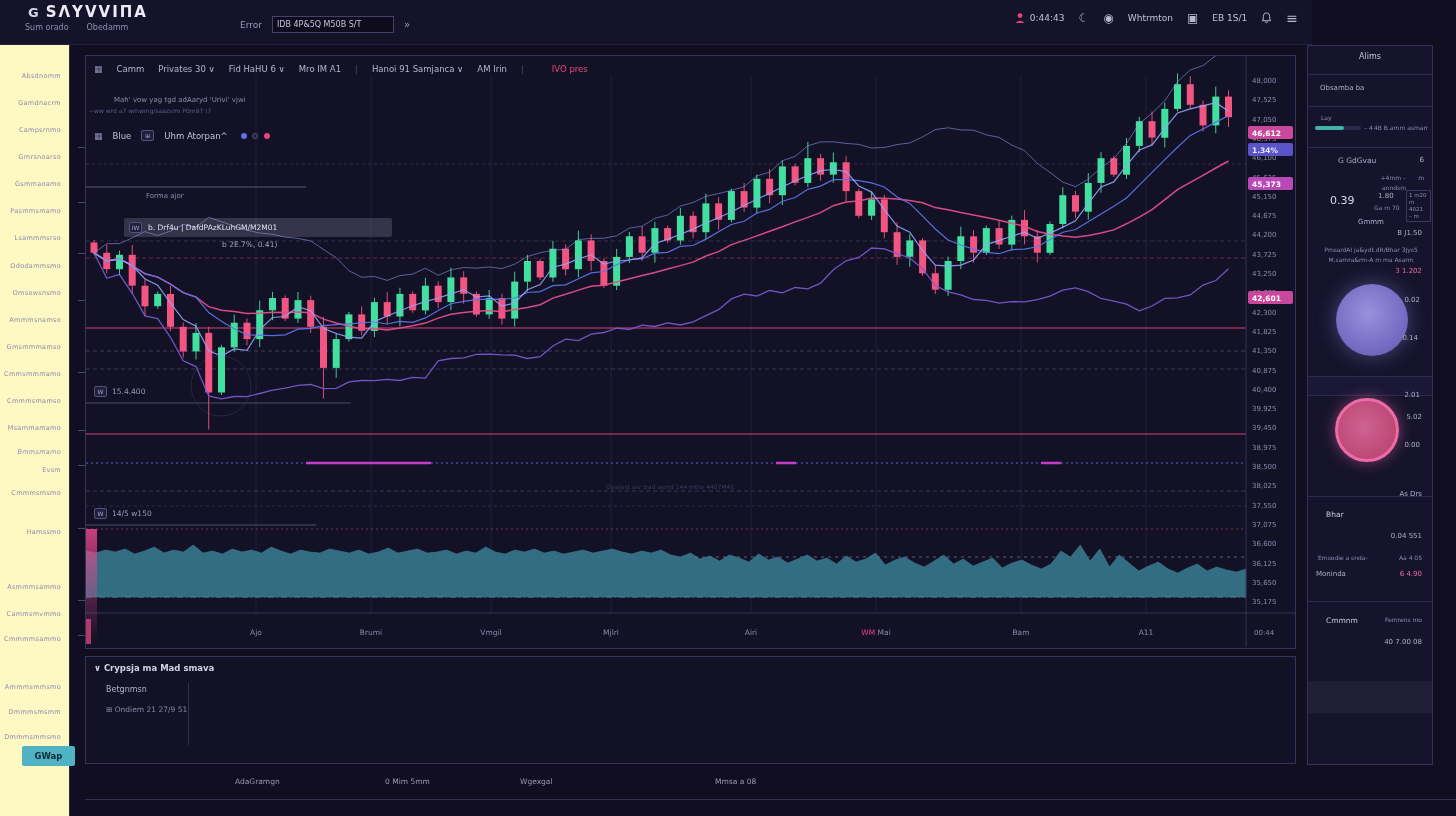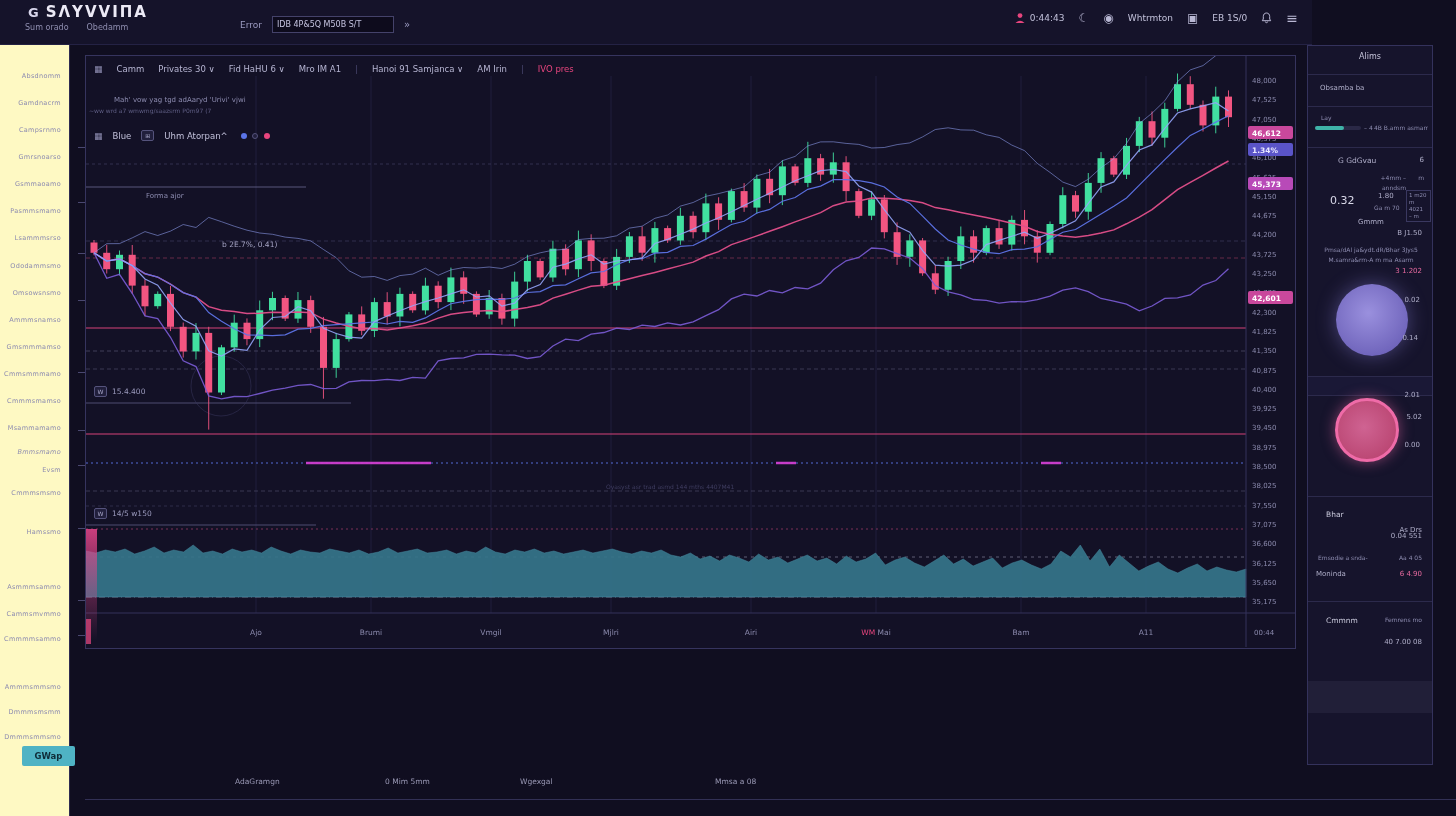--- a/index.html
+++ b/index.html
@@ -24,21 +24,21 @@
   .lsidebar{position:absolute;left:0;top:45px;width:70px;height:771px;border-right:1px solid #2e2c52;background:#fef9c3;}
   .ls-item{position:absolute;right:8px;font-size:6.5px;color:#8d8cb0;white-space:nowrap;letter-spacing:.3px;}
   .ls-tick{position:absolute;left:78px;width:8px;height:1px;background:#4a4870;}
   .gwap-btn{position:absolute;left:22px;top:746px;width:53px;height:20px;background:#4fb3c4;color:#0f2c38;
       font-size:8.5px;display:flex;align-items:center;justify-content:center;border-radius:2px;font-weight:bold;}
 
   
   .chartpanel{position:absolute;left:85px;top:55px;width:1211px;height:594px;background:#131126;border:1px solid #36345e;}
   .tb1{position:absolute;left:8px;top:8px;display:flex;align-items:center;gap:14px;font-size:8.5px;color:#b6b5d2;white-space:nowrap;}
   .tb1 .sep{color:#4a4870;}
-  .tb1 .live{color:#e8457e;}
+  .tb1 .live{color:#e8457e;margin-left:14px;}
   .tb-ic{font-size:9px;color:#8d8cb0;}
   .sub1{position:absolute;left:8px;top:40px;font-size:7px;color:#8d8cb0;padding-left:20px;}
   .sub2{position:absolute;left:3px;top:51px;font-size:6px;color:#5f5e84;}
   .tb2{position:absolute;left:8px;top:74px;display:flex;align-items:center;gap:10px;font-size:8.5px;color:#c2c1da;}
   .dot{width:6px;height:6px;border-radius:50%;display:inline-block;margin-left:3px;}
   .chip{display:inline-flex;align-items:center;justify-content:center;width:13px;height:11px;border:1px solid #55537c;
       background:#211f3c;color:#a8a7c8;font-size:6px;border-radius:2px;}
   .annot{position:absolute;left:60px;top:136px;font-size:7px;color:#8d8cb0;}
   .tooltipbox{position:absolute;left:38px;top:162px;width:268px;height:19px;background:rgba(150,150,175,.26);
       border-radius:2px;display:flex;align-items:center;gap:6px;padding:0 5px;font-size:7.5px;color:#e2e2f0;}
@@ -92,21 +92,21 @@
         <svg width="12" height="12" viewBox="0 0 12 12">
           <circle cx="6" cy="3.6" r="2.4" fill="#e8457e"></circle>
             <path d="M1.5 11 Q6 6.5 10.5 11 Z" fill="#e8457e"></path>
         </svg>
         <span>0:44:43</span>
       </span>
       <span class="ic">☾</span>
       <span class="ic">◉</span>
       <span>Whtrmton</span>
       <span class="ic">▣</span>
-      <span>EB 1S/0</span>
+      <span>EB 1S/1</span>
       <svg width="11" height="12" viewBox="0 0 11 12">
         <path d="M5.5 1 C3.4 1 2.3 2.6 2.3 4.5 L2.3 7 L1.3 8.7 L9.7 8.7 L8.7 7 L8.7 4.5 C8.7 2.6 7.6 1 5.5 1 Z" fill="none" stroke="#b9b8d4" stroke-width="1"></path>
         <path d="M4.4 9.6 a1.1 1.1 0 0 0 2.2 0" fill="none" stroke="#b9b8d4" stroke-width="1"></path>
       </svg>
       <span class="ic" style="font-size:14px;">≡</span>
     </div>
   </div>
 
   <div class="lsidebar">
     <div id="ls-items">
@@ -447,53 +447,69 @@
       <span>Uhm Atorpan^</span>
       <span>
         <span class="dot" style="background:#5b74e8"></span>
         <span class="dot" style="background:#211f3c;border:1px solid #55537c"></span>
         <span class="dot" style="background:#e8457e"></span>
       </span>
     </div>
 
     <div class="annot">Forma ajor</div>
 
+    <div class="tooltipbox">
+      <span class="chip">IW</span>
+      <span>b. Drf4u | DafdPAzKLuhGM/M2M01</span>
+    </div>
     <div class="tt2">b 2E.7%, 0.41)</div>
 
     <div class="panelabel" style="left:8px;top:330px;">
       <span class="chip">W</span>
       <span>15.4.400</span>
     </div>
     <div class="panelabel" style="left:8px;top:452px;">
       <span class="chip">W</span>
       <span>14/5 w150</span>
     </div>
   </div>
 
+  <div class="bpanel">
+    <div class="bp-head">
+      <span>∨</span>
+      <span>Crypsja ma Mad smava</span>
+    </div>
+    <div class="bp-col">Betgnmsn</div>
+    <div class="bp-item">
+      <span>⊞</span>
+      <span>Ondiem 21 27/9 51</span>
+    </div>
+    <div class="bp-div"></div>
+  </div>
 
   <div class="rsidebar">
     <div class="rs-title">Alims</div>
     <div class="rs-hr" style="top:28px"></div>
     <div class="rs-t" style="left:12px;top:38px">Obsamba ba</div>
     <div class="rs-hr" style="top:60px"></div>
 
     <div class="rs-t rs-small" style="left:13px;top:68px">Lay</div>
     <div class="bar-track">
         <div class="bar-fill" id="rs-bar" style="width: 62%;"></div>
       </div>
     <div class="rs-t rs-small" style="left:56px;top:78px">– 4</div>
     <div class="rs-t rs-small" style="left:66px;top:78px;width:54px;overflow:hidden;white-space:nowrap">4B B.amm asmama</div>
     <div class="rs-hr" style="top:101px"></div>
 
     <div class="rs-t" style="left:30px;top:110px;font-size:7.5px">G GdGvau</div>
     <div class="rs-t" style="right:8px;top:110px">6</div>
     <div class="rs-t rs-small" style="right:26px;top:128px">+4mm  –</div>
     <div class="rs-t rs-small" style="right:8px;top:128px">m</div>
     <div class="rs-t rs-small" style="right:26px;top:138px">anndsm</div>
-    <div class="rs-t" style="left:22px;top:148px;font-size:11px;color:#d8d8e8">0.32</div>
+    <div class="rs-t" style="left:22px;top:148px;font-size:11px;color:#d8d8e8">0.39</div>
     <div class="rs-t" style="left:70px;top:146px">1.80</div>
     <div class="rs-t rs-small" style="left:66px;top:158px">Ga m 70</div>
     <div class="minibox" style="left:98px;top:144px;width:25px">
       <div>1 m20</div>
       <div>m 4021</div>
       <div>– m</div>
     </div>
     <div class="rs-t" style="left:50px;top:172px">Gmmm</div>
     <div class="rs-t" style="right:10px;top:183px">B J1.50</div>
 
@@ -513,21 +529,21 @@
 
     <div class="rs-t" style="right:12px;top:345px">2.01</div>
     <div class="gauge" style="left:27px;top:352px;width:64px;height:64px;border:3px solid #ef6ba8;
         background:radial-gradient(circle at 45% 45%, #cf6392, #b8436f 85%);
         box-shadow:0 0 14px rgba(239,107,168,.5);"></div>
     <div class="rs-t" style="right:10px;top:367px">5.02</div>
     <div class="rs-t" style="right:12px;top:395px">0.00</div>
 
     <div class="rs-hr" style="top:450px"></div>
     <div class="rs-t" style="left:18px;top:464px;font-size:7.5px;color:#c8c8da">Bhar</div>
-    <div class="rs-t" style="right:10px;top:480px">As Drs</div>
+    <div class="rs-t" style="right:10px;top:444px">As Drs</div>
     <div class="rs-t" style="right:10px;top:486px">0.04 551</div>
     <div class="rs-t rs-small" style="left:10px;top:508px">Emsodie a snda-</div>
     <div class="rs-t rs-small" style="right:10px;top:508px">Aa 4 05</div>
     <div class="rs-t" style="left:8px;top:524px">Moninda</div>
     <div class="rs-t" style="right:10px;top:524px;color:#e86aa0">6 4.90</div>
     <div class="rs-hr" style="top:555px"></div>
     <div class="rs-t" style="left:18px;top:570px;font-size:7.5px;color:#c8c8da">Cmmnm</div>
     <div class="rs-t rs-small" style="right:10px;top:570px">Femrens mo</div>
     <div class="rs-t" style="right:10px;top:592px">40 7.00 08</div>
     <div class="rs-dark"></div>

